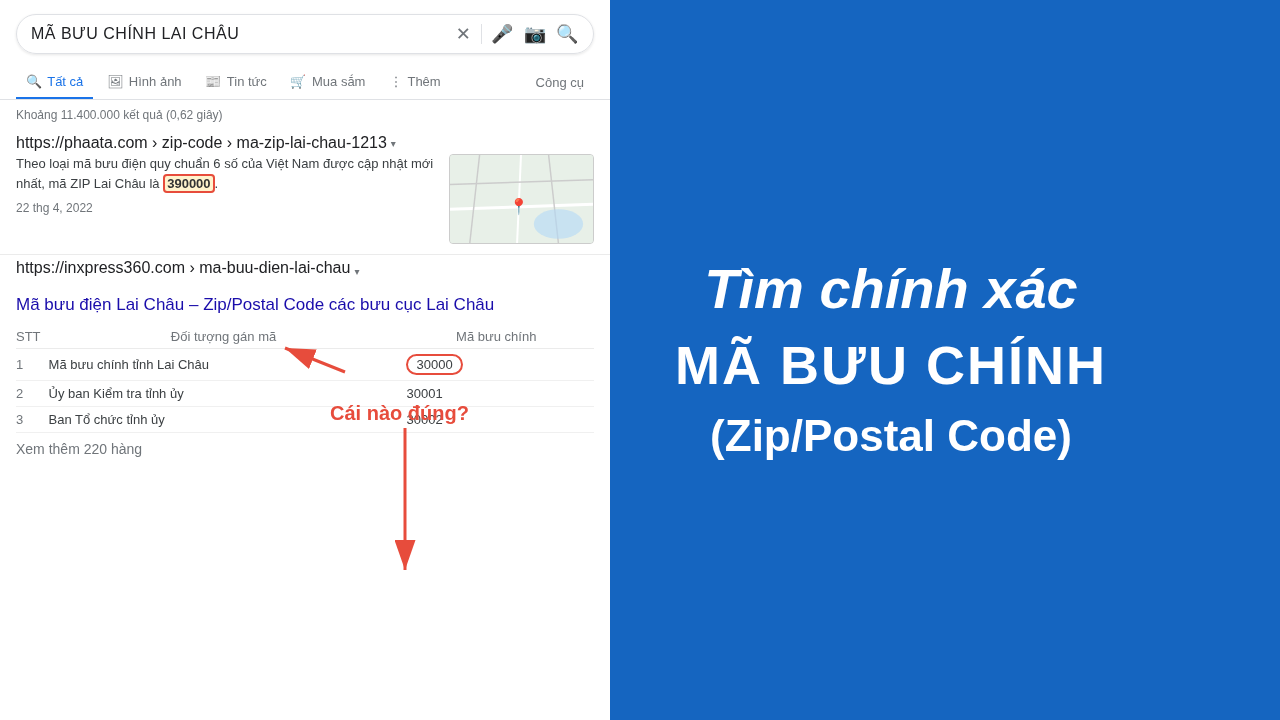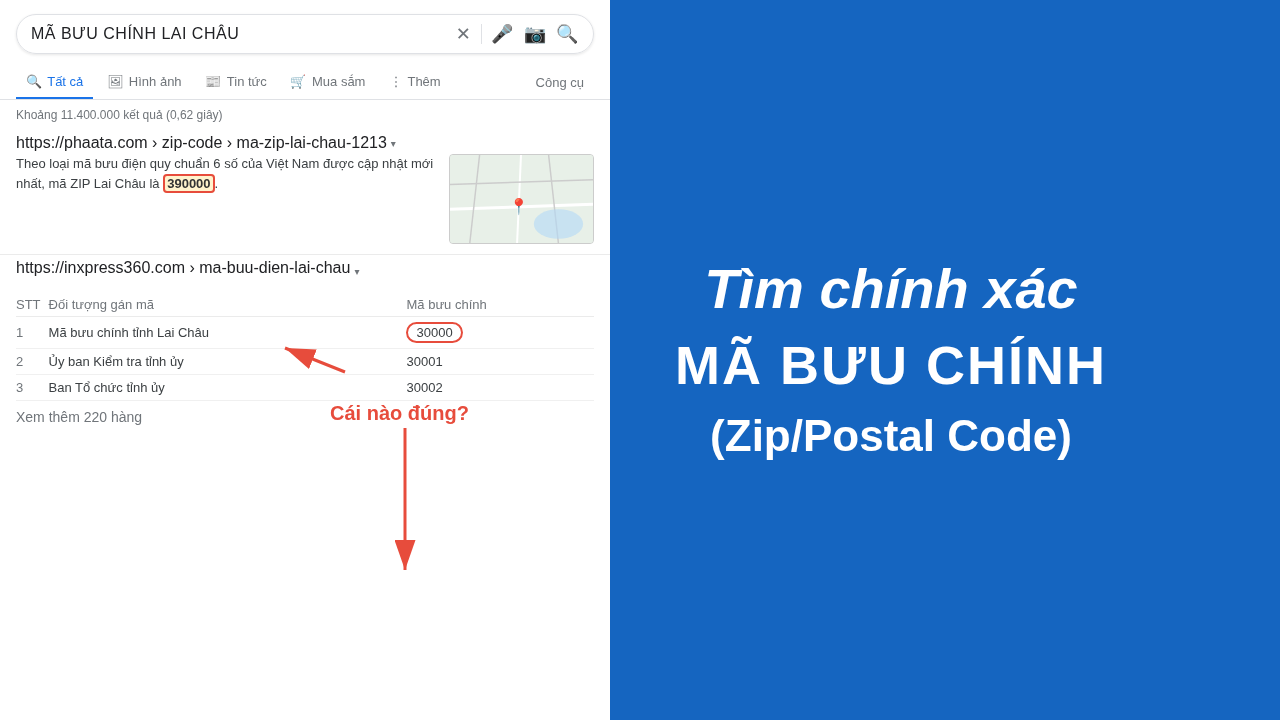--- a/index.html
+++ b/index.html
@@ -197,21 +197,21 @@
     
     .result-table {
       width: 100%;
       border-collapse: collapse;
       font-size: 13px;
       margin-top: 8px;
     }
     .result-table th {
       color: #70757a;
       font-weight: normal;
-      text-align: left;
+      text-align: center;
       padding: 4px 8px 4px 0;
       border-bottom: 1px solid #ebebeb;
     }
     .result-table td {
       padding: 5px 8px 5px 0;
       color: #3c4043;
       border-bottom: 1px solid #f0f0f0;
     }
     .result-table td:first-child {
       color: #70757a;
@@ -336,20 +336,21 @@
     <div class="results-info">Khoảng 11.400.000 kết quả (0,62 giây)</div>
 
     <div class="result-block">
       <div class="result-url">
         <span class="result-url-text">https://phaata.com › zip-code › ma-zip-lai-chau-1213</span>
         <span class="result-url-arrow">▾</span>
       </div>
       <div class="result-body">
         <div class="result-text">
           <span>Theo loại mã bưu điện quy chuẩn 6 số của Việt Nam được cập nhật mới nhất, mã ZIP Lai Châu là </span><span class="highlighted">390000</span><span>.</span>
+          <div class="result-date">22 thg 4, 2022</div>
         </div>
 
         <div class="map-thumb">
           <div class="map-label">Mã Zip Lai Châu</div>
           <svg class="map-roads" viewBox="0 0 145 90">
 
             <rect width="145" height="90" fill="#e8f0e8"></rect>
 
             <line x1="0" y1="55" x2="145" y2="50" stroke="#fff" stroke-width="3"></line>
             <line x1="72" y1="0" x2="68" y2="90" stroke="#fff" stroke-width="2"></line>
@@ -363,20 +364,21 @@
           </svg>
         </div>
       </div>
     </div>
 
     <div class="result-block2">
       <div class="result-url2">
         <span class="result-url-text">https://inxpress360.com › ma-buu-dien-lai-chau</span>
         <span class="result-url-arrow">▾</span>
       </div>
+      <div class="result-title">Mã bưu điện Lai Châu – Zip/Postal Code các bưu cục Lai Châu</div>
 
       <table class="result-table">
         <thead>
           <tr>
             <th>STT</th>
             <th>Đối tượng gán mã</th>
             <th>Mã bưu chính</th>
           </tr>
         </thead>
         <tbody>

